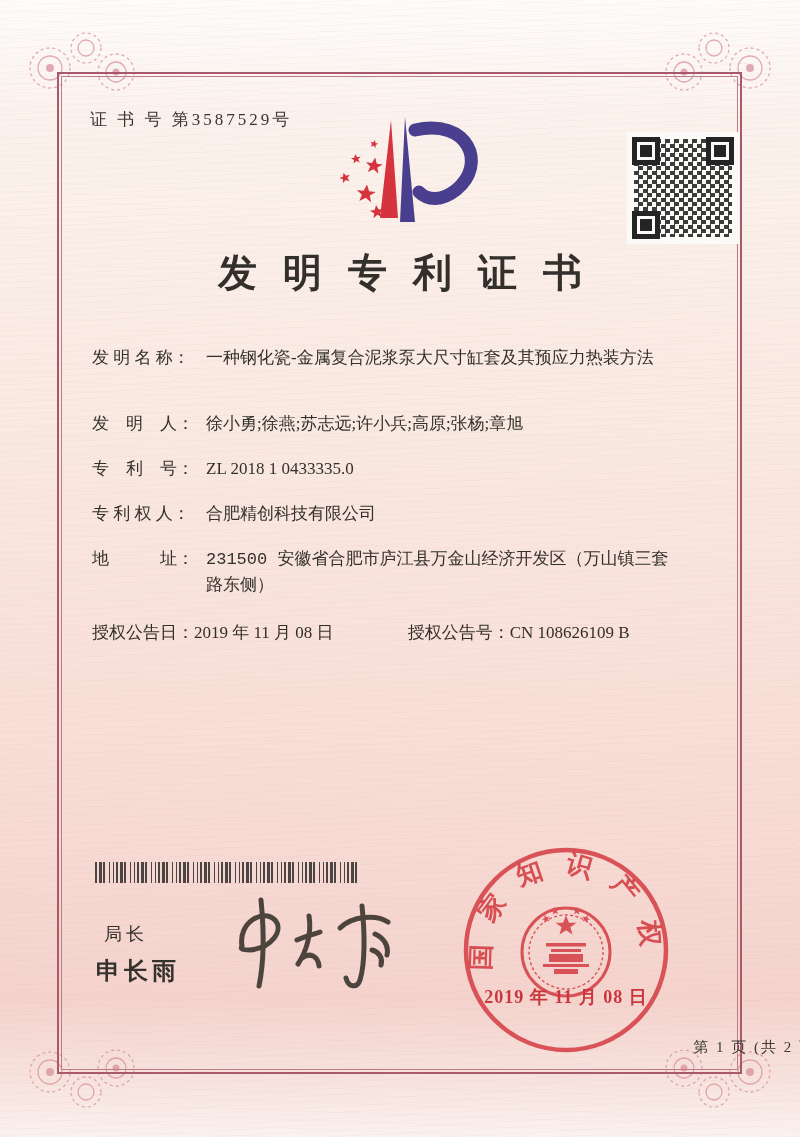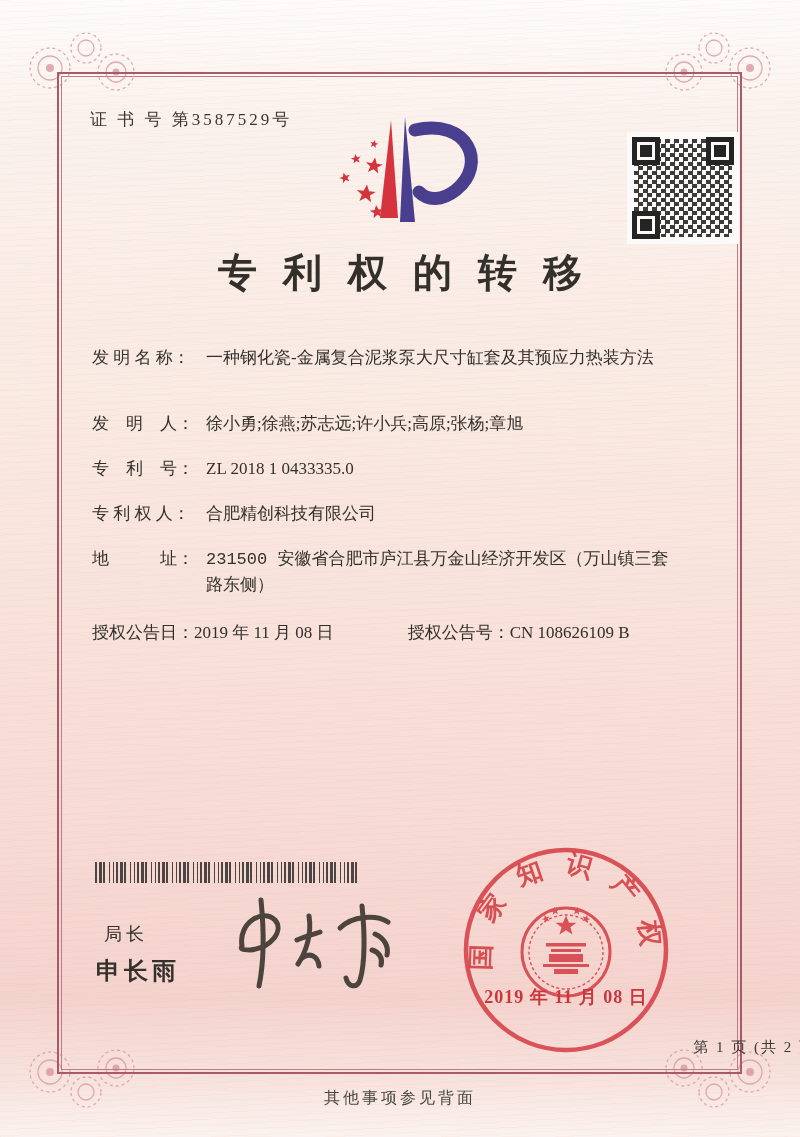--- a/index.html
+++ b/index.html
@@ -130,21 +130,21 @@
     </g>
     <path d="M85,16 C138,4 158,50 126,76 C112,87 98,87 89,78" fill="none" stroke="#4a3e8e" stroke-width="13" stroke-linecap="round"></path>
   </svg>
 
   <div class="qr">
     <div class="f tl"></div>
     <div class="f tr"></div>
     <div class="f bl"></div>
   </div>
 
-  <h1 class="title">专利权的转移</h1>
+  <h1 class="title">发明专利证书</h1>
 
   <div class="fields">
     <div class="row first">
       <span class="lbl">发 明 名 称：</span><span class="val">一种钢化瓷-金属复合泥浆泵大尺寸缸套及其预应力热装方法</span>
     </div>
     <div class="row">
       <span class="lbl">发　明　人：</span><span class="val">徐小勇;徐燕;苏志远;许小兵;高原;张杨;章旭</span>
     </div>
     <div class="row">
       <span class="lbl">专　利　号：</span><span class="val">ZL 2018 1 0433335.0</span>
@@ -202,15 +202,14 @@
         <rect x="93" y="107" width="30" height="3"></rect>
         <rect x="91" y="112" width="34" height="8"></rect>
         <rect x="85" y="122" width="46" height="3"></rect>
         <rect x="96" y="127" width="24" height="5"></rect>
       </g>
     </g>
   </svg>
   <div class="seal-date">2019 年 11 月 08 日</div>
 
   <div class="footer-page">第 1 页 (共 2 页)</div>
-  <div class="footer-note">其他事项参见背面</div>
 
 </div>
 
 </body></html>

